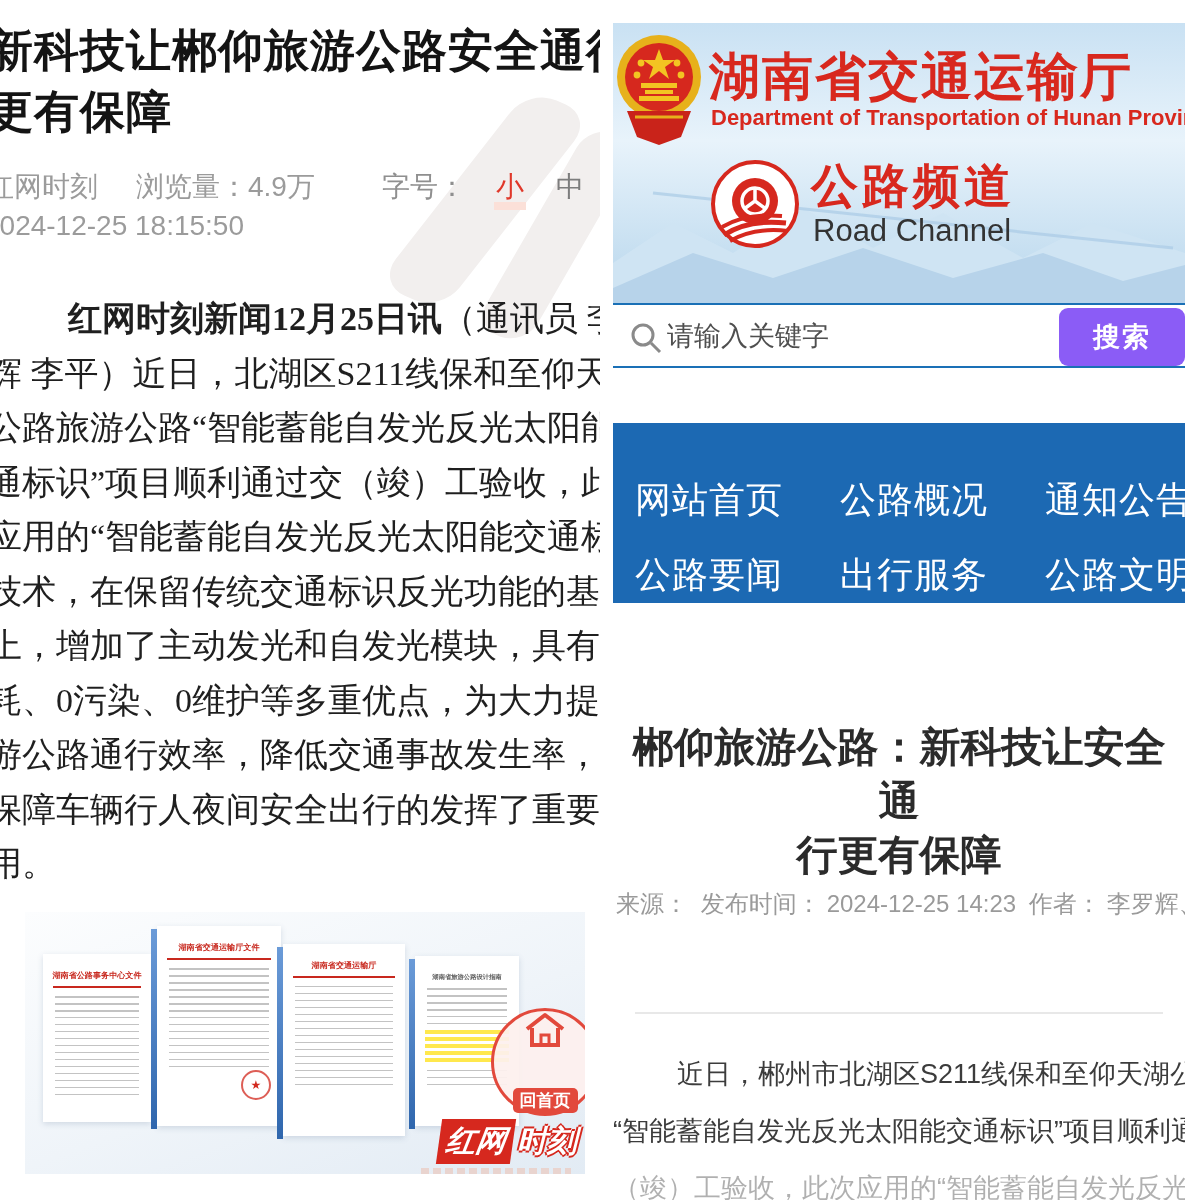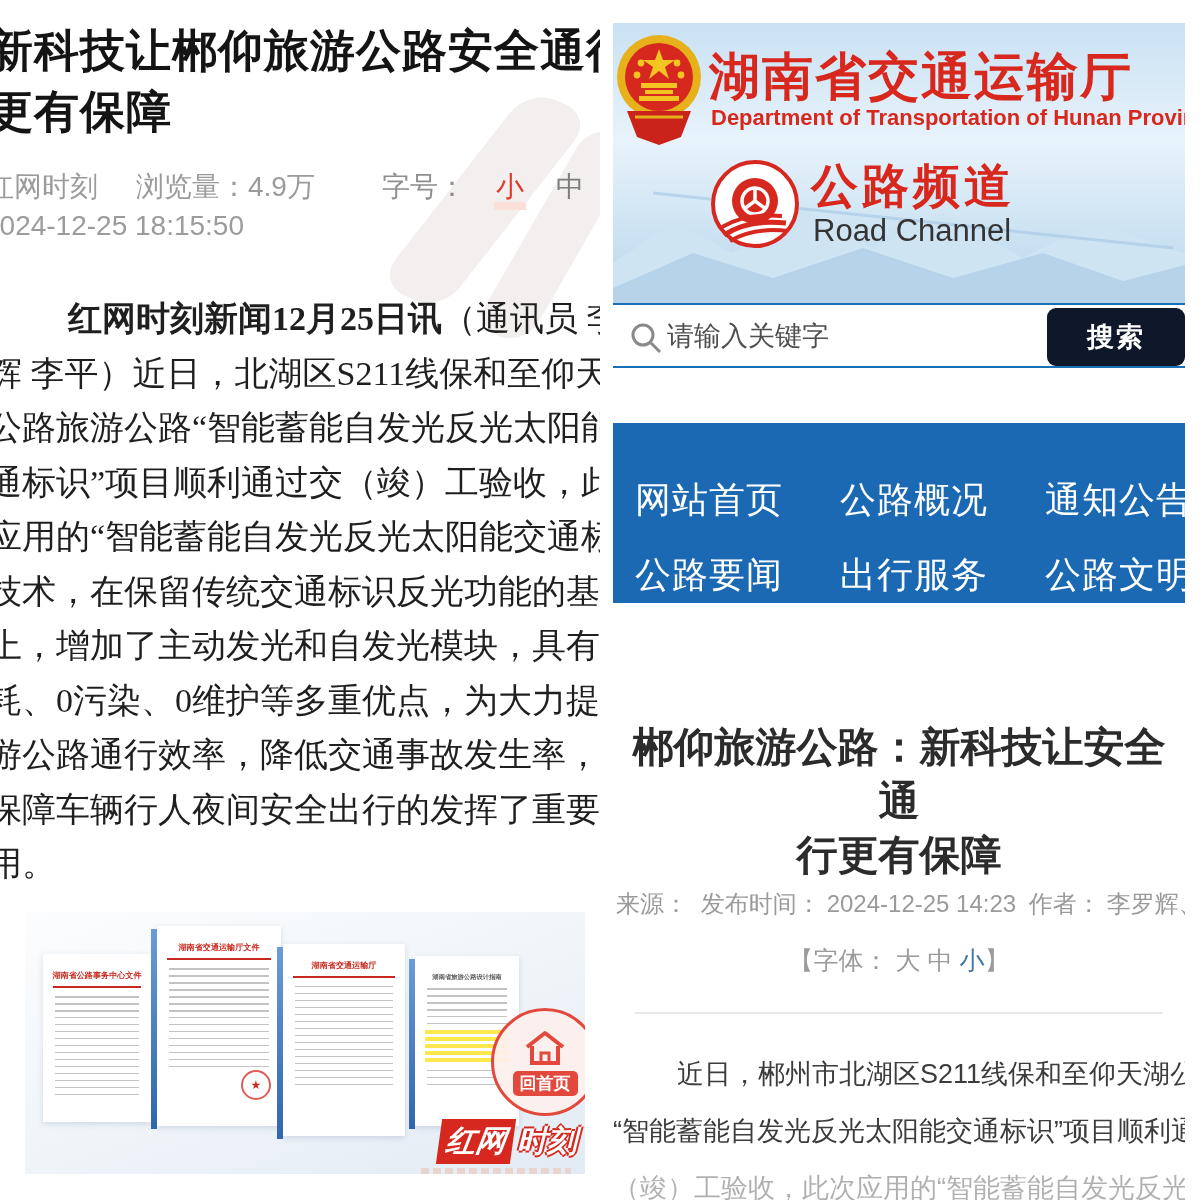--- a/index.html
+++ b/index.html
@@ -49,21 +49,21 @@
   .fake-lines { margin:6px 12px; height:70px;
                 background:repeating-linear-gradient(to bottom,#c3c3c3 0 1.5px,transparent 1.5px 7px); }
   .fake-lines.tall { height:100px; }
   .docseal { position:absolute; right:10px; bottom:26px; width:30px; height:30px; border-radius:50%;
              border:2px solid rgba(210,40,30,.75); color:#d2281e; font-size:12px;
              display:flex; align-items:center; justify-content:center; }
   .hl { margin:4px 10px; height:34px;
         background:repeating-linear-gradient(to bottom,#ffe84d 0 4px,#fff 4px 7px); }
   .home-circle { position:absolute; left:466px; top:96px; width:108px; height:108px; border-radius:50%;
                  background:rgba(253,240,238,.93); border:3px solid #e2493c;
-                 display:flex; flex-direction:column; align-items:center; justify-content:center; }
+                 display:flex; flex-direction:column; align-items:center; justify-content:space-between; }
   .home-circle .hc-label { margin-top:4px; background:#e2493c; color:#fff; font-weight:bold;
                            font-size:17px; padding:1px 7px; border-radius:5px; white-space:nowrap; }
   .rednet-logo { position:absolute; right:8px; bottom:10px; font-style:italic; font-weight:bold;
                  font-size:30px; white-space:nowrap; }
   .rednet-logo .p1 { background:#d6281e; color:#fff; padding:2px 7px; display:inline-block;
                      transform:skewX(-8deg); }
   .rednet-logo .p2 { color:#fff; margin-left:4px;
                      text-shadow:-2px 0 #d6281e,2px 0 #d6281e,0 -2px #d6281e,0 2px #d6281e; }
   .rednet-sub { position:absolute; right:14px; bottom:0; width:150px; height:6px;
                 background:repeating-linear-gradient(to right,#e9d4cf 0 8px,transparent 8px 12px); }
@@ -83,22 +83,22 @@
   .r-channel-en { position:absolute; left:200px; top:190px; font-size:31px; color:#333;
                   white-space:nowrap; }
 
   .r-search { position:absolute; top:303px; left:0; width:572px; height:65px;
               background:#fff; border-top:2px solid #1a70b6; border-bottom:2px solid #1a70b6; }
   .r-search .sicon { position:absolute; left:16px; top:16px; }
   .r-search input { position:absolute; left:54px; top:6px; width:380px; height:50px; border:none;
                     outline:none; font-size:27px; color:#333; background:transparent;
                     font-family:"Liberation Sans",sans-serif; }
   .r-search input::placeholder { color:#4f4f4f; opacity:1; }
-  .r-search .sbtn { position:absolute; right:0; top:3px; width:138px; height:58px;
-                    background:#0f172a; color:#fff; font-size:27px; font-weight:bold;
+  .r-search .sbtn { position:absolute; right:0; top:3px; width:126px; height:58px;
+                    background:#8b5cf6; color:#fff; font-size:27px; font-weight:bold;
                     border:none; border-radius:9px; cursor:pointer; letter-spacing:2px; }
 
   .r-nav { position:absolute; top:423px; left:0; width:572px; height:180px; background:#1c69b3; }
   .r-nav .nitem { position:absolute; color:#fff; font-size:36px; letter-spacing:1px; white-space:nowrap; cursor:pointer; }
 
   .r-crumb { position:absolute; top:632px; left:12px; width:560px; height:34px;
              color:#999; font-size:25px; white-space:nowrap; }
   .r-crumb svg { vertical-align:-4px; margin-right:10px; }
 
   .r-art-title { position:absolute; top:720px; left:0; width:572px; text-align:center;
@@ -258,26 +258,20 @@
     <div>郴仰旅游公路：新科技让安全通</div>
     <div>行更有保障</div>
   </div>
 
   <div class="r-art-meta">
     <span>来源：</span>
     <span>发布时间：</span><span>2024-12-25 14:23</span>
     <span>作者：</span><span>李罗辉、李平</span>
   </div>
 
-  <div class="r-font-row">
-    <span>【字体：</span>
-    <span>大</span>
-    <span>中</span>
-    <span class="blue">小</span><span>】</span>
-  </div>
 
   <div class="r-divider"></div>
 
   <div class="r-body">
     <div class="rline first">近日，郴州市北湖区S211线保和至仰天湖公路旅游公路</div>
     <div class="rline">“智能蓄能自发光反光太阳能交通标识”项目顺利通过交</div>
     <div class="rline partial">（竣）工验收，此次应用的“智能蓄能自发光反光太阳能</div>
   </div>
 </div>
 

